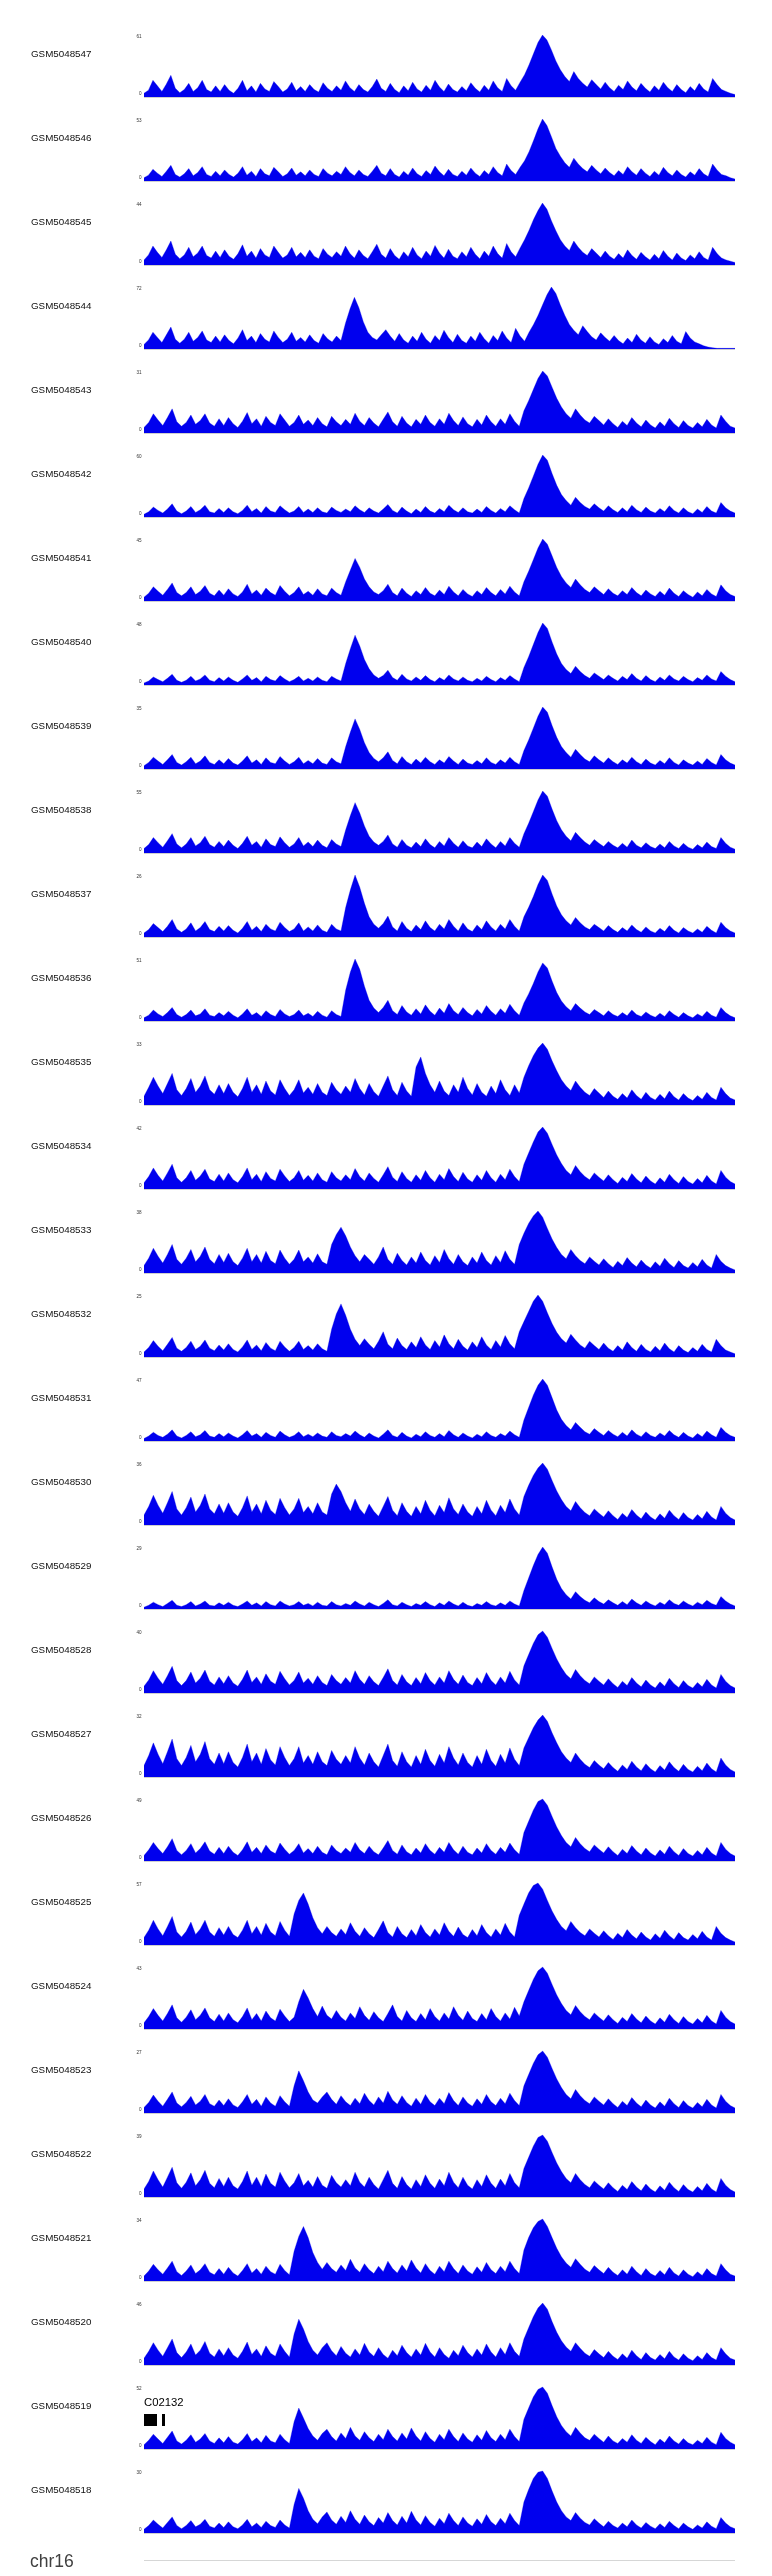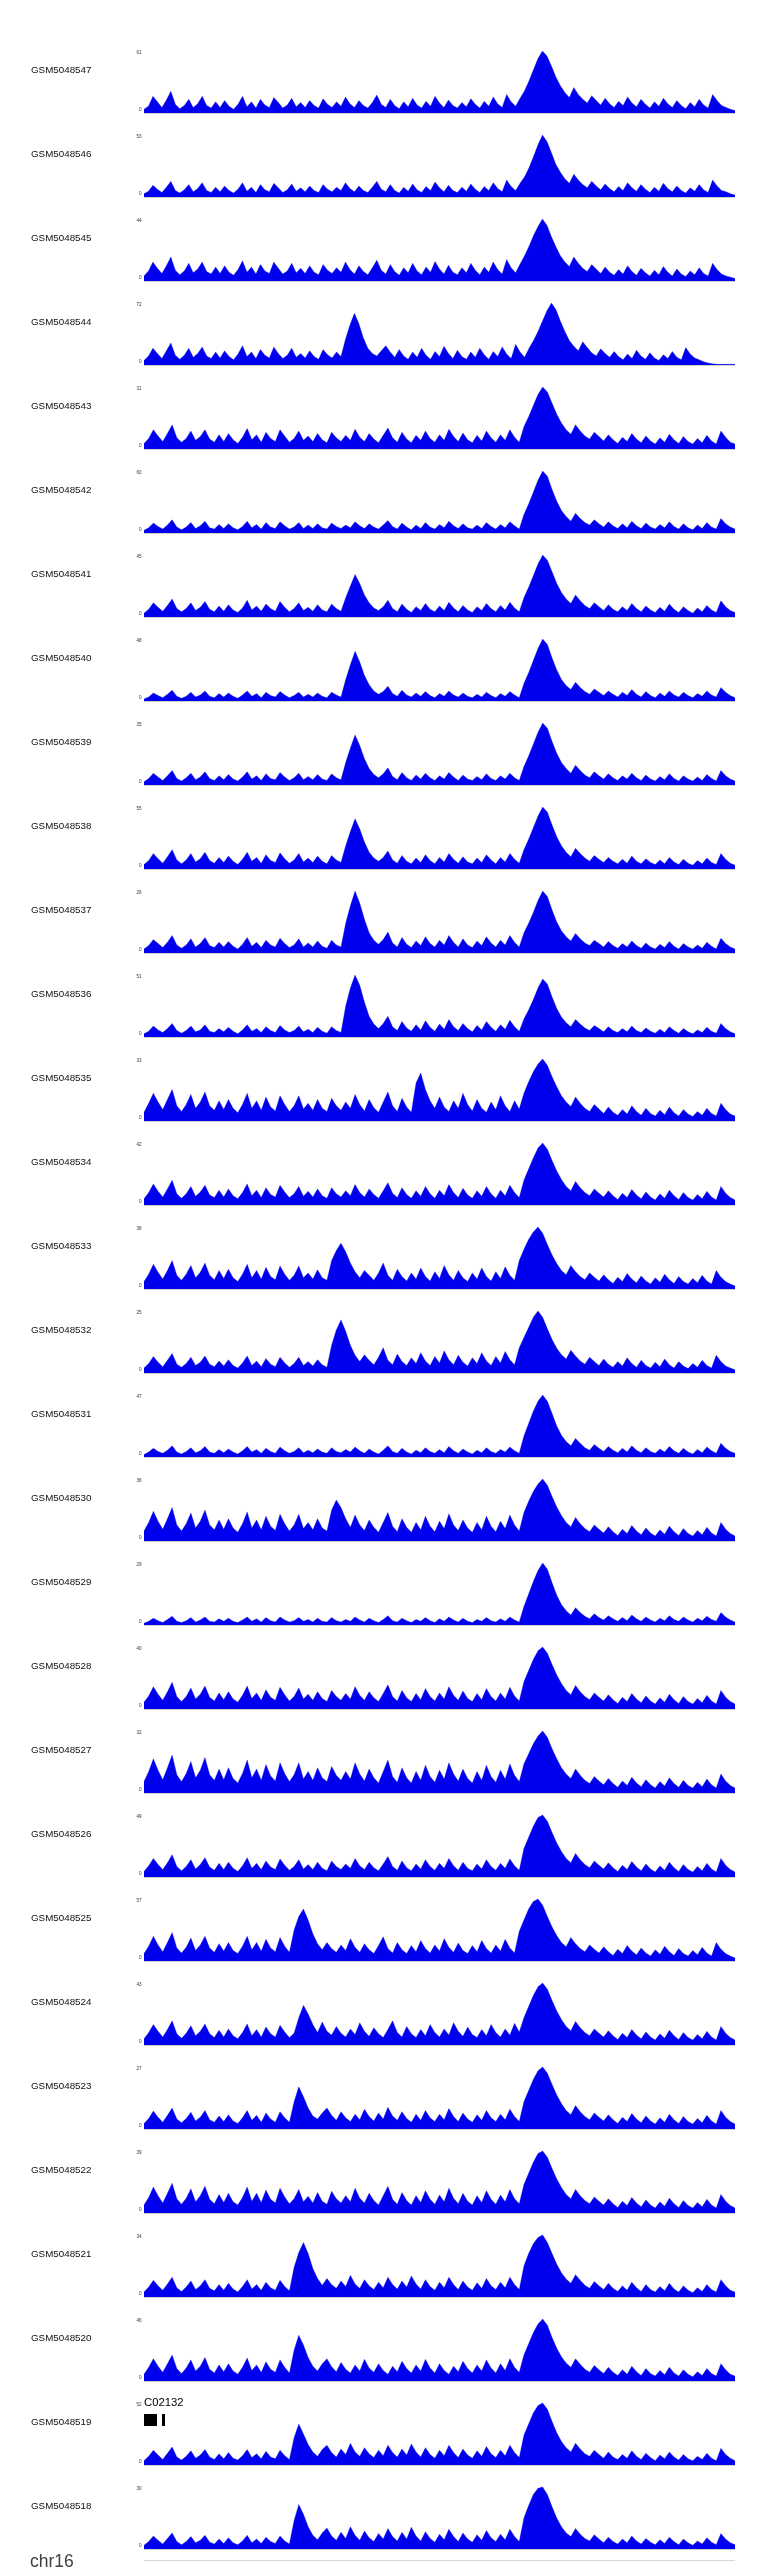--- a/index.html
+++ b/index.html
@@ -17,21 +17,21 @@
   }
   #genome-browser {
     position: relative;
     width: 773px;
     height: 2782px;
     box-sizing: border-box;
   }
   .tracks-area {
     position: absolute;
     left: 0;
-    top: 36px;
+    top: 20px;
     width: 667px;
   }
   .track-row {
     position: relative;
     width: 773px;
     height: 84px;
     box-sizing: border-box;
   }
   .track-label {
     position: absolute;

